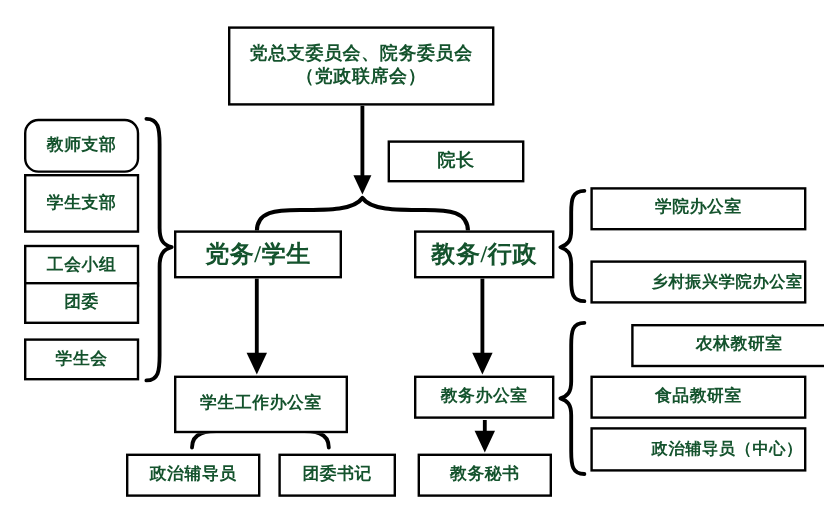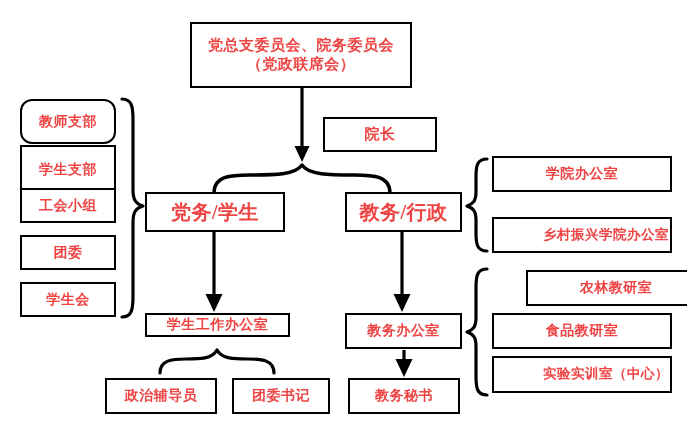--- a/index.html
+++ b/index.html
@@ -17,21 +17,21 @@
   }
   .node {
     position: absolute;
     box-sizing: border-box;
     border: 2.5px solid #000000;
     background: #ffffff;
     display: flex;
     align-items: center;
     justify-content: center;
     text-align: center;
-    color: #ef4444;
+    color: #14532d;
     font-weight: 700;
     line-height: 1.25;
     letter-spacing: 0.5px;
     white-space: pre-line;
   }
   .node.root {
     border-width: 2.5px;
     font-size: 15px;
   }
   .lvl1 { font-size: 15px; }
@@ -83,31 +83,31 @@
   <div class="node root" style="left:190px; top:22px; width:222px; height:66px;">党总支委员会、院务委员会
 （党政联席会）</div>
 
   <div class="node lvl1" style="left:323px; top:117px; width:114px; height:35px;">院长</div>
 
   <div class="node lvl2" style="left:145px; top:192px; width:140px; height:40px;">党务/学生</div>
   <div class="node lvl2" style="left:345px; top:192px; width:117px; height:40px;">教务/行政</div>
 
   <div class="node sidebox" style="left:20px; top:99px; width:96px; height:45px;border-radius:12px;">教师支部</div>
   <div class="node sidebox" style="left:20px; top:145px; width:96px; height:49px;">学生支部</div>
-  <div class="node sidebox" style="left:20px; top:188px; width:96px; height:35px;">工会小组</div>
+  <div class="node sidebox" style="left:20px; top:204px; width:96px; height:35px;">工会小组</div>
   <div class="node sidebox" style="left:20px; top:235px; width:96px; height:35px;">团委</div>
   <div class="node sidebox" style="left:20px; top:282px; width:96px; height:35px;">学生会</div>
 
   <div class="node sidebox" style="left:492px; top:156px; width:180px; height:36px;">学院办公室</div>
   <div class="node small" style="left:492px; top:217px; width:180px; height:36px;">乡村振兴学院办公室</div>
 
   <div class="node sidebox" style="left:492px; top:270px; width:180px; height:36px;margin-left:34px;">农林教研室</div>
   <div class="node sidebox" style="left:492px; top:313px; width:180px; height:36px;">食品教研室</div>
-  <div class="node small" style="left:492px; top:356px; width:180px; height:37px;">实验实训室（中心）</div>
+  <div class="node small" style="left:492px; top:356px; width:180px; height:37px;">政治辅导员（中心）</div>
 
-  <div class="node leaf" style="left:145px; top:313px; width:145px; height:24px;">学生工作办公室</div>
+  <div class="node leaf" style="left:145px; top:313px; width:145px; height:48px;">学生工作办公室</div>
   <div class="node leaf" style="left:345px; top:313px; width:117px; height:36px;">教务办公室</div>
 
   <div class="node leaf" style="left:105px; top:378px; width:112px; height:36px;">政治辅导员</div>
   <div class="node leaf" style="left:348px; top:378px; width:112px; height:36px;">教务秘书</div>
   <div class="node leaf" style="left:232px; top:378px; width:98px; height:36px;">团委书记</div>
 
 </div>
 
 </body></html>

